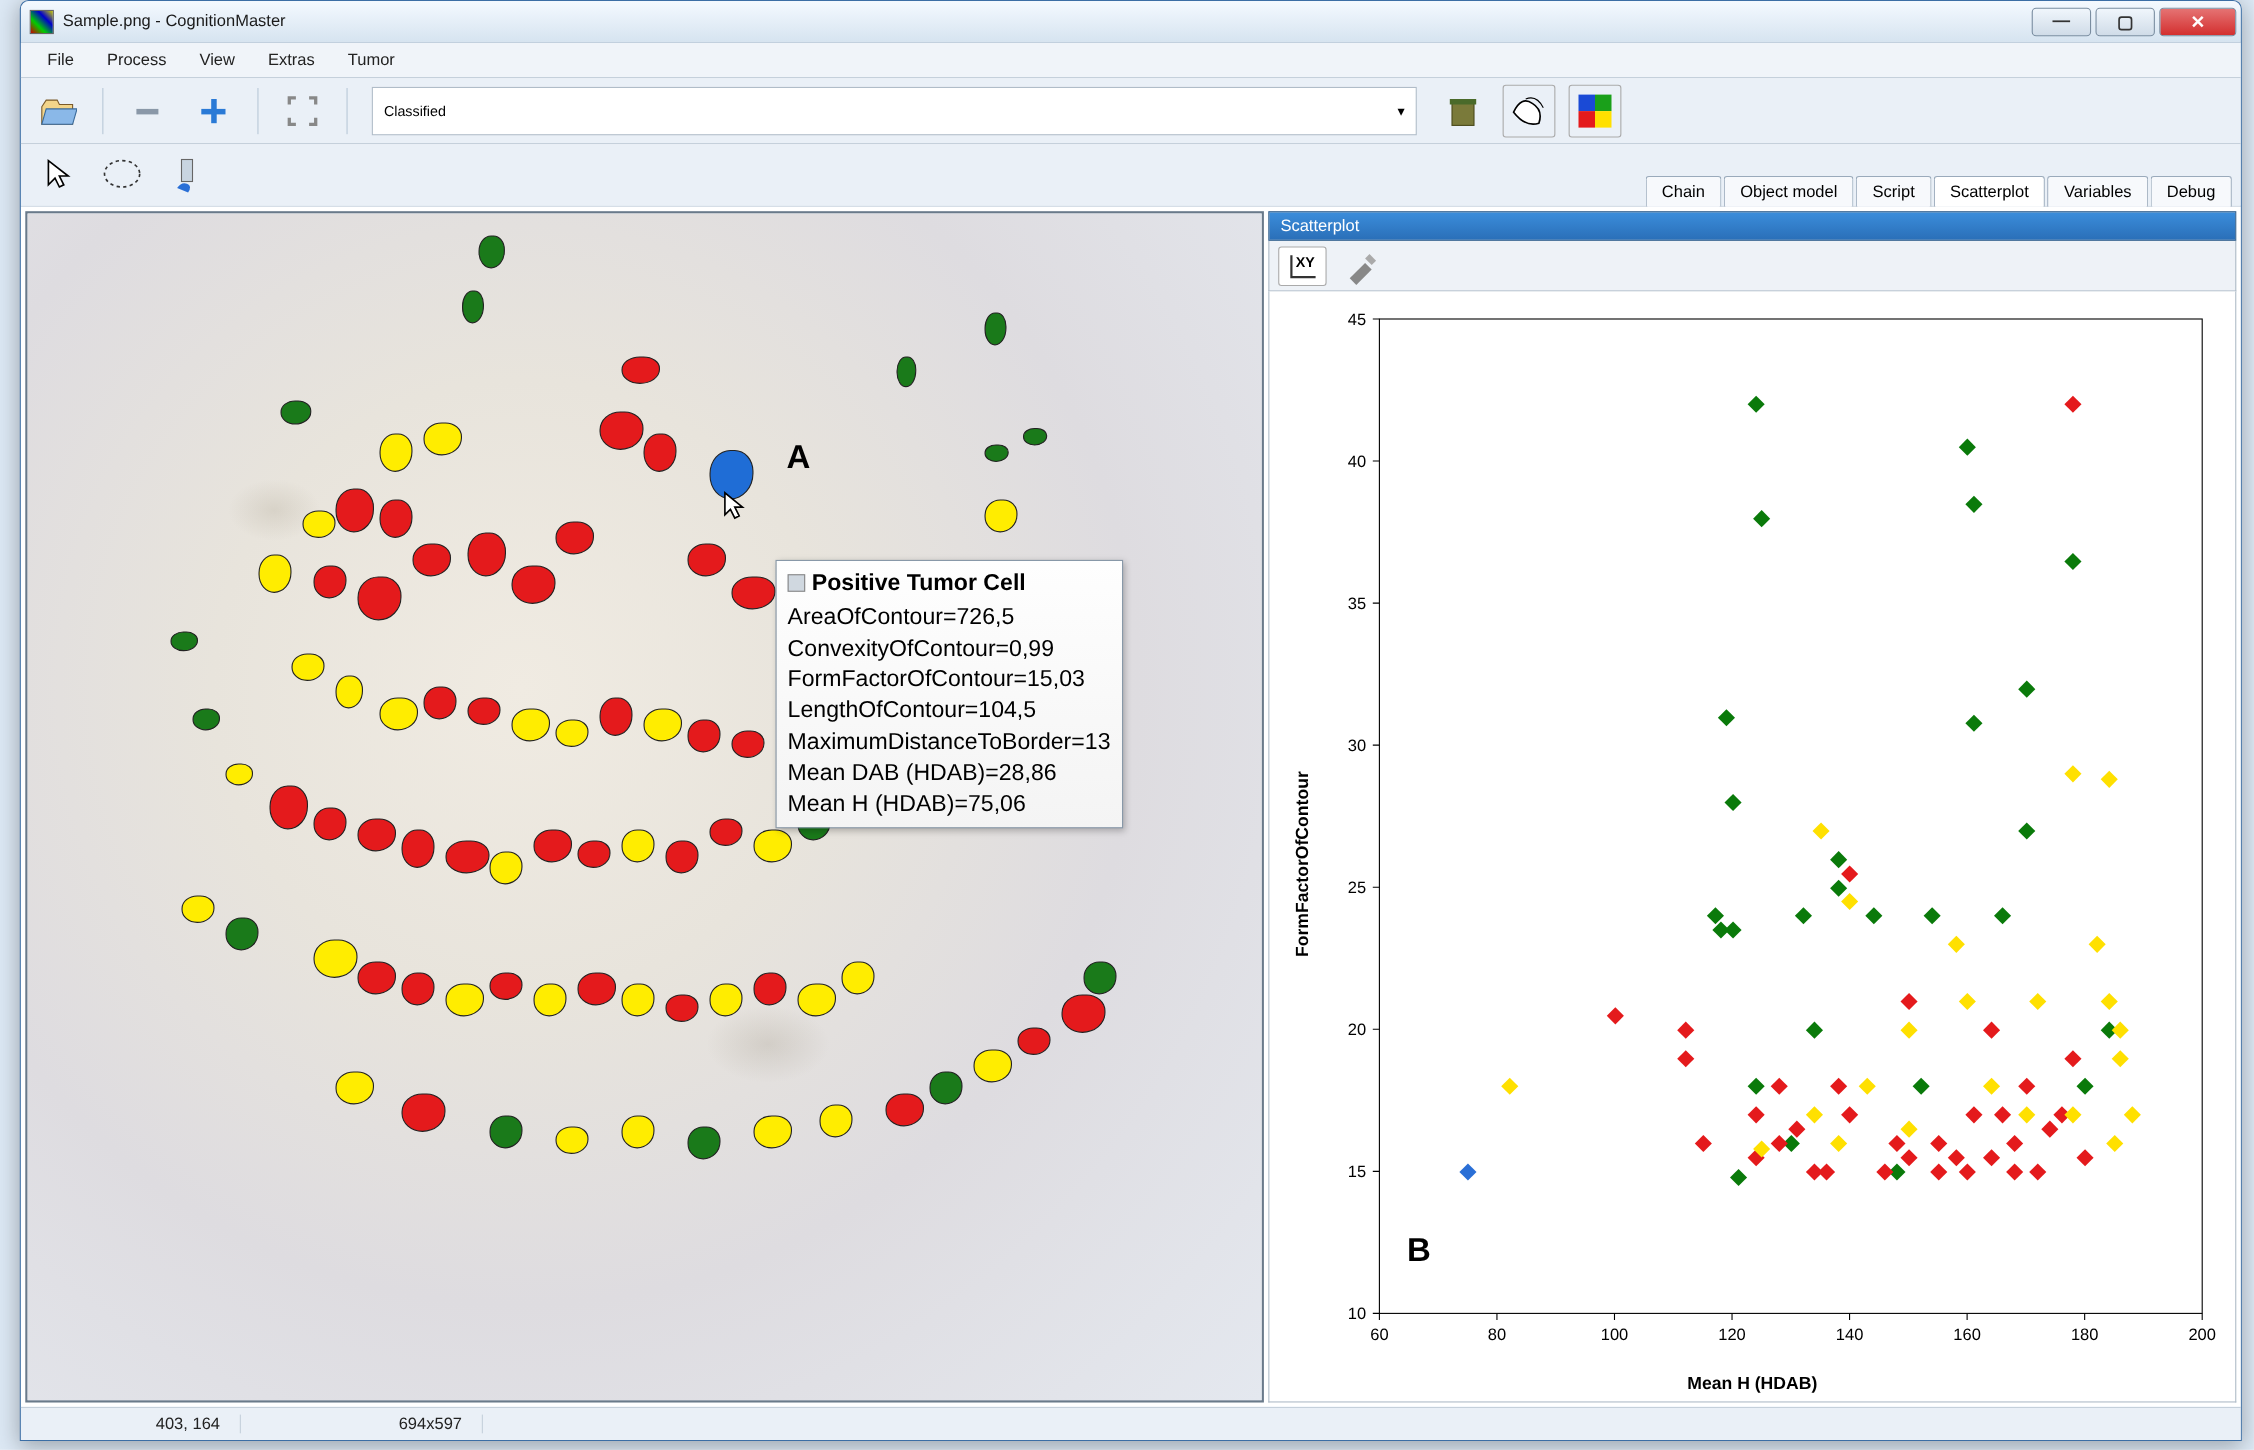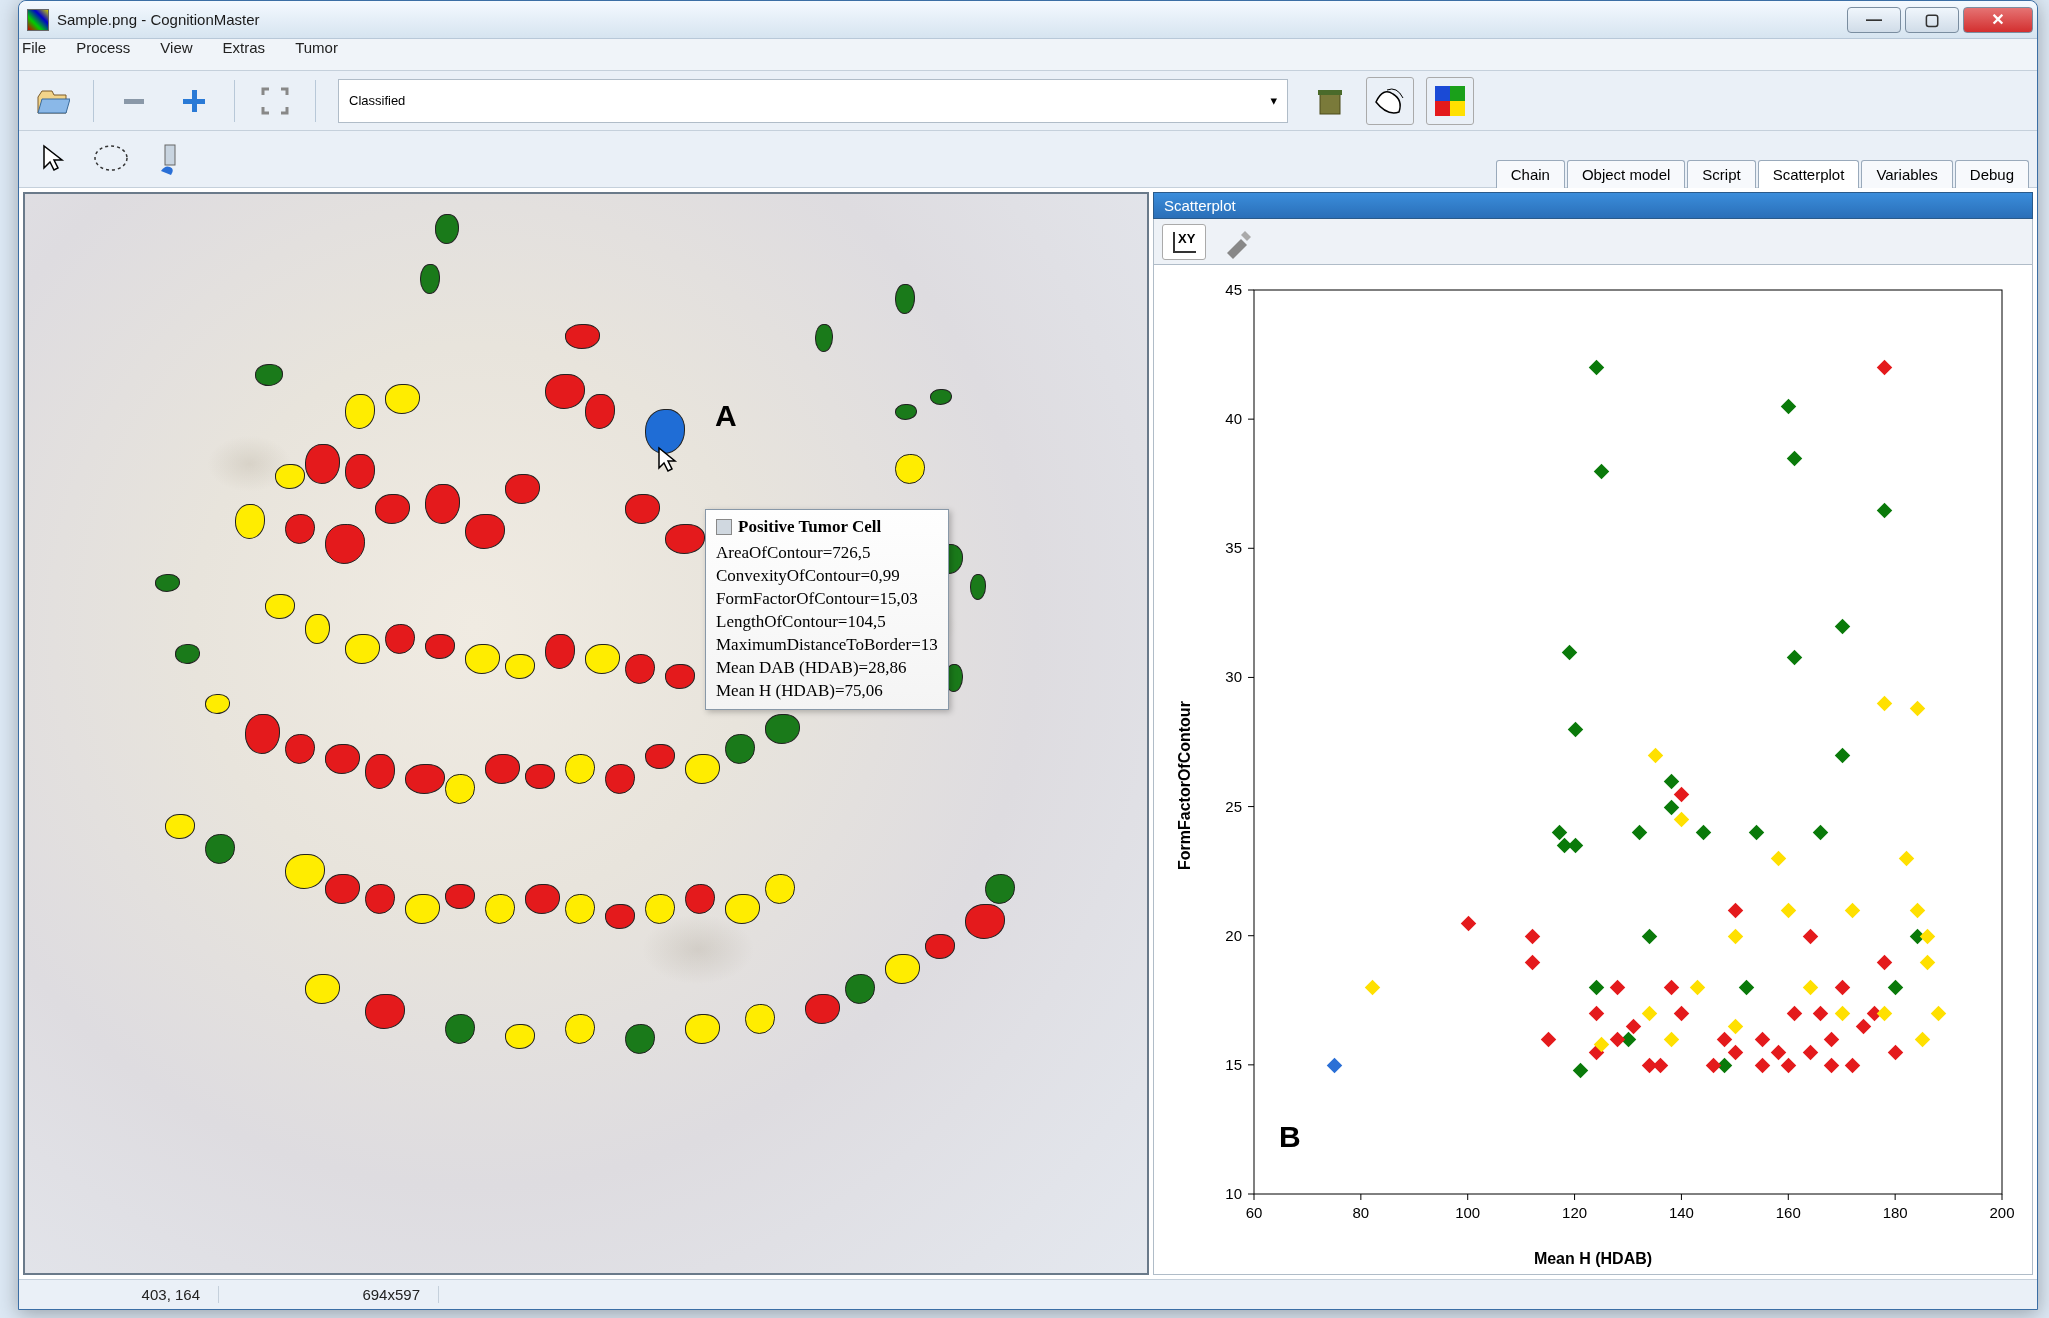--- a/index.html
+++ b/index.html
@@ -44,22 +44,22 @@
   display:flex; align-items:center; justify-content:center;
   background: linear-gradient(#f0f6fc,#d0dce8);
   font-size:16px; font-weight:bold; color:#333;
 }
 .win-btn.close { background: linear-gradient(#e57373,#d32f2f); color:#fff; width:70px;}
 .win-btn.max { }
 .menubar {
   height: 32px;
   background: #f0f4f9;
   border-bottom:1px solid #c5d0db;
-  display:flex; align-items:flex-start;
-  padding: 0 3px; gap: 30px;
+  display:flex; align-items:center;
+  padding: 0 24px; gap: 30px;
 }
 .menubar .menu-item { font-size:15px; color:#222; cursor:default;}
 .toolbar1 {
   height: 60px;
   background: #eaf0f7;
   border-bottom: 1px solid #c5d0db;
   display:flex; align-items:center;
   padding: 0 10px; gap:12px;
 }
 .tool-btn {
@@ -141,23 +141,22 @@
 .blob.yellow{ background:#ffed00;}
 .blob.green{ background:#1a7a1a;}
 .blob.blue{ background:#1f6dd6;}
 .label-A, .label-B { position:absolute; font-size:30px; font-weight:bold; color:#000;}
 .tooltip {
   position:absolute;
   background: linear-gradient(#fefefe,#f4f4f4);
   border:1px solid #8898a8;
   box-shadow: 2px 2px 6px rgba(0,0,0,0.25);
   padding:6px 10px;
-  font-size:17px;
+  font-size:21px;
   line-height:1.35;
-  font-family:Liberation Serif, serif;
 }
 .tooltip .tt-title{ font-weight:bold; display:flex; align-items:center; gap:6px; margin-bottom:3px;}
 .tooltip .tt-icon{ width:16px; height:16px; background:#d0d8e0; border:1px solid #888;}
 .right-pane {
   width: 880px;
   display:flex;
   flex-direction:column;
   margin:4px 4px 4px 0;
 }
 .panel-title {

